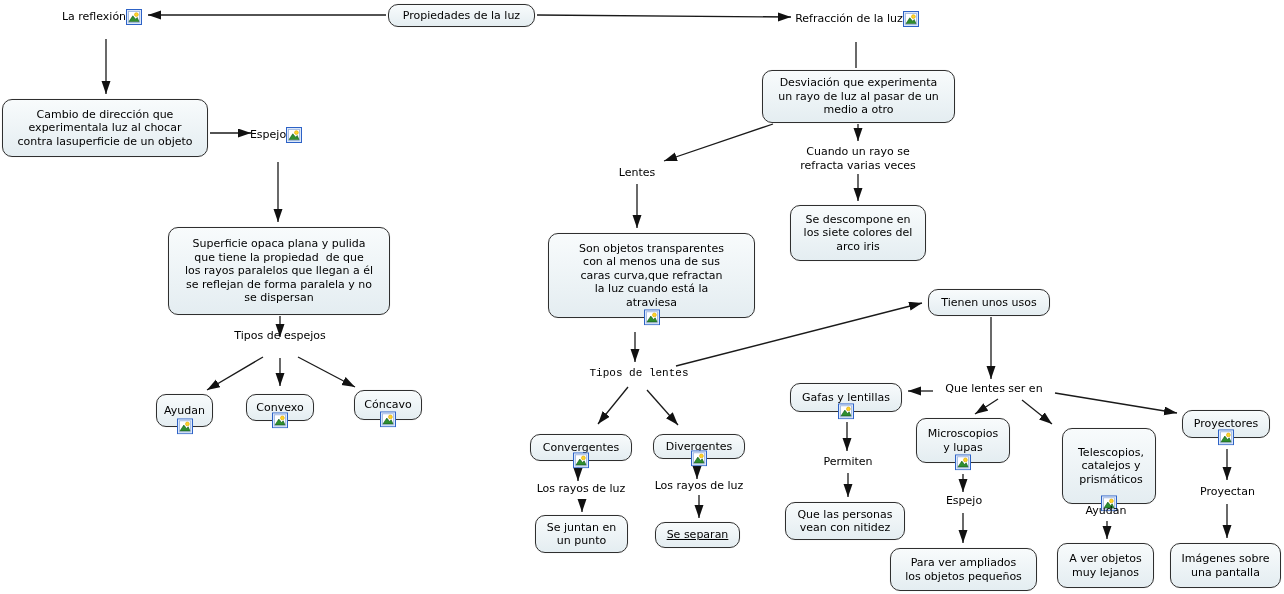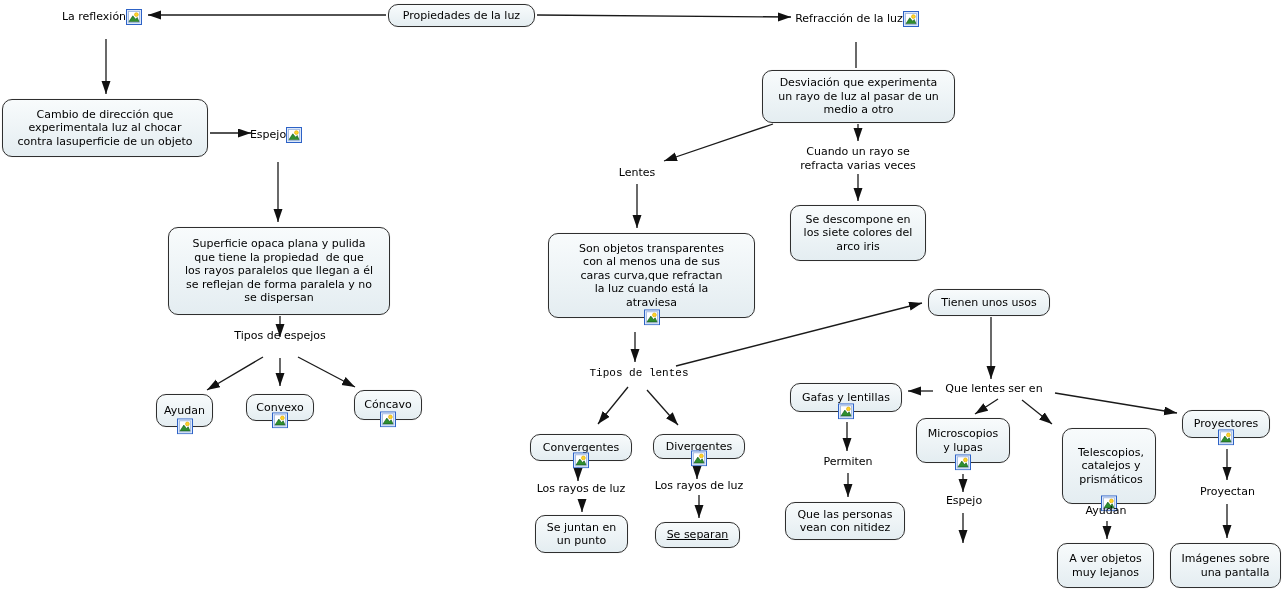--- a/index.html
+++ b/index.html
@@ -269,22 +269,26 @@
       <div class="node phrase" style="left: 1081px; top: 504px; width: 50px;">
         <span class="node-label">Ayudan</span>
       </div>
       <div class="node phrase" style="left: 1195px; top: 485px; width: 65px;">
         <span class="node-label">Proyectan</span>
       </div>
       <div class="node concept" style="left: 785px; top: 502px; width: 120px; height: 38px;">
         <span class="node-label">Que las personas
 vean con nitidez</span>
       </div>
+      <div class="node concept" style="left: 890px; top: 548px; width: 147px; height: 43px;">
+        <span class="node-label">Para ver ampliados
+los objetos pequeños</span>
+      </div>
       <div class="node concept" style="left: 1057px; top: 543px; width: 97px; height: 45px;">
         <span class="node-label">A ver objetos
 muy lejanos</span>
       </div>
-      <div class="node concept" style="left: 1170px; top: 543px; width: 111px; height: 45px; text-align: right;">
+      <div class="node concept" style="left: 1170px; top: 543px; width: 111px; height: 45px;">
         <span class="node-label">Imágenes sobre
 una pantalla</span>
       </div>
     </div>
 </div>
 
 </body></html>

